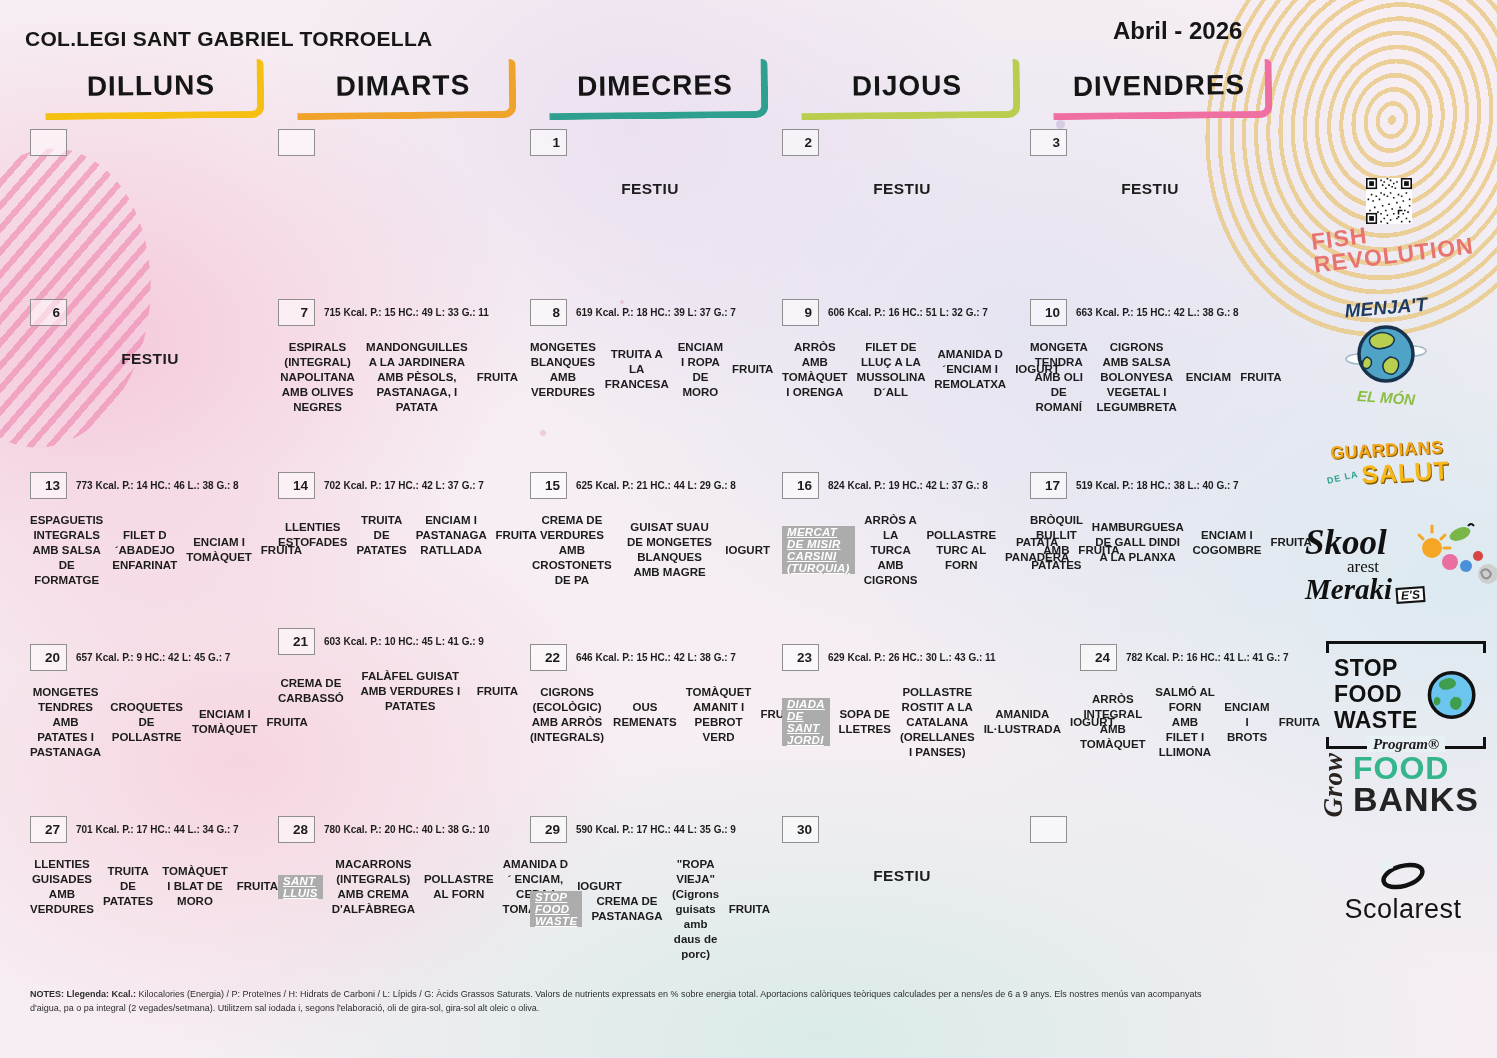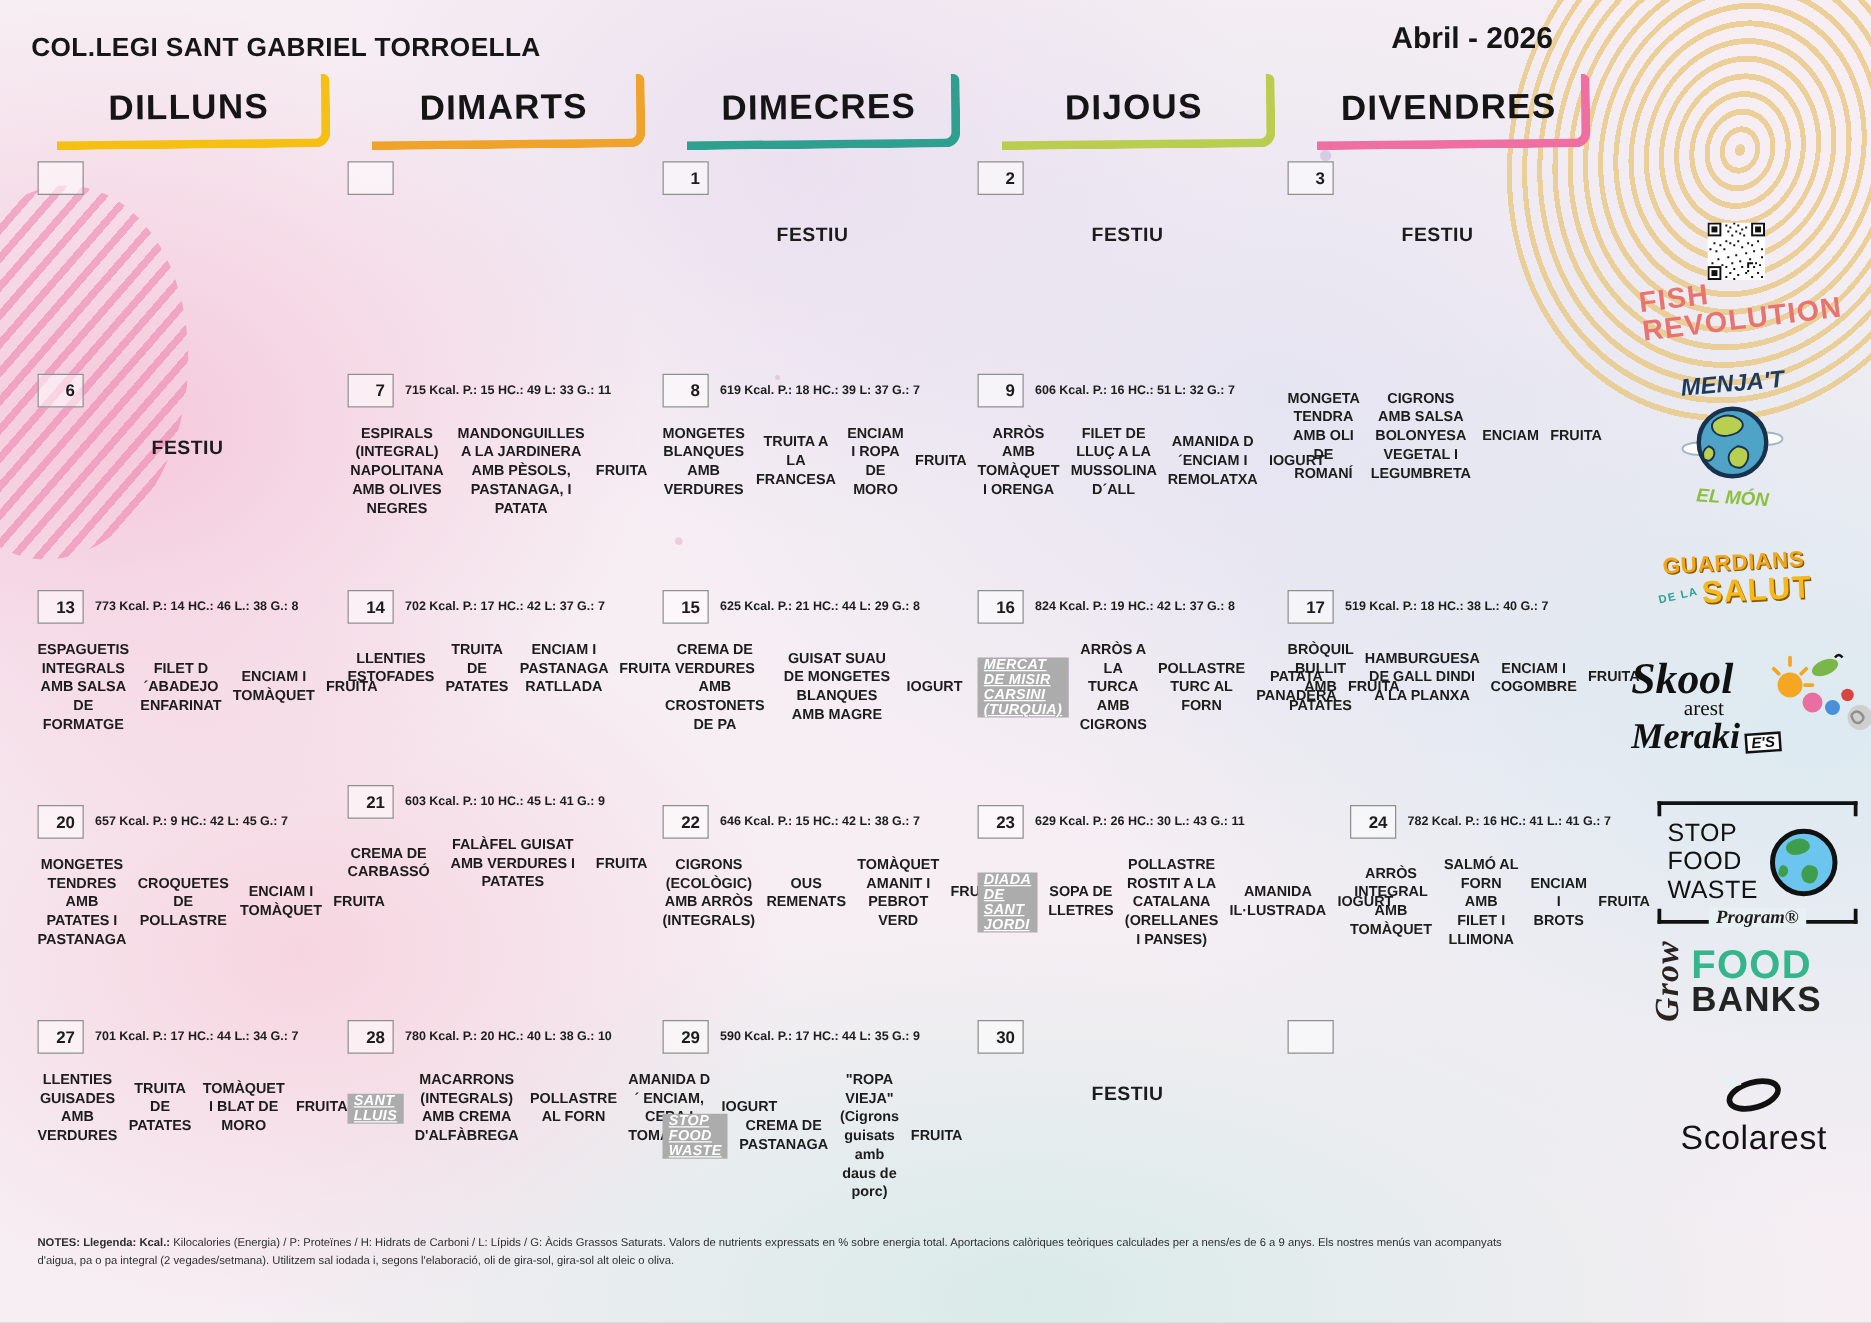--- a/index.html
+++ b/index.html
@@ -62,29 +62,29 @@
   .skool .sk2{font-size:17px;margin-left:42px;line-height:1;}
   .skool .sk3{font-style:italic;font-weight:700;font-size:29px;line-height:1;}
   .skool .badge{display:inline-block;border:2px solid #111;padding:0 3px;margin-left:4px;font-size:12px;font-weight:700;
     transform:rotate(-4deg);font-family:"Liberation Sans",sans-serif;background:rgba(255,255,255,.8);}
   .skool .blobs{position:absolute;right:-2px;top:-8px;}
   .sfw{position:absolute;left:1326px;top:641px;width:160px;}
   .sfw .btop,.sfw .bbot{height:9px;border:3px solid #111;}
   .sfw .btop{border-bottom:none;}
   .sfw .bbot{border-top:none;margin-top:1px;}
   .sfw .mid{display:flex;align-items:center;gap:7px;padding:3px 8px;}
-  .sfw .words{font-weight:400;font-size:20px;line-height:1.12;letter-spacing:.4px;color:#111;}
+  .sfw .words{font-weight:700;font-size:23px;line-height:1.12;letter-spacing:.4px;color:#111;}
   .sfw .program{position:relative;text-align:center;font-style:italic;font-weight:700;font-size:15px;margin-top:-13px;
     font-family:"Liberation Serif",serif;}
   .sfw .program span{background:#e7f0f3;padding:0 6px;}
   .fb{position:absolute;left:1318px;top:752px;display:flex;align-items:center;gap:4px;}
   .fb .grow{writing-mode:vertical-rl;transform:rotate(180deg);font-family:"Liberation Serif",serif;font-style:italic;
     font-weight:700;font-size:27px;color:#2b2320;letter-spacing:1px;}
   .fb .food{color:#35B58B;font-size:32px;font-weight:900;line-height:.92;letter-spacing:1px;}
-  .fb .banks{color:#232323;font-size:28px;font-weight:900;line-height:.92;letter-spacing:1px;}
+  .fb .banks{color:#232323;font-size:34px;font-weight:900;line-height:.92;letter-spacing:1px;}
   .scola{position:absolute;left:1328px;top:858px;width:150px;text-align:center;color:#131313;}
   .scola .name{font-size:27px;font-weight:500;letter-spacing:.5px;margin-top:-4px;}
 </style>
 </head>
 <body>
 
 <div class="page">
 
   <div class="fingerprint-tr"></div>
   <div class="fingerprint-l"></div>
@@ -227,20 +227,26 @@
 
       <div class="menu">
 
       <div class="item">ARRÒS AMB TOMÀQUET I ORENGA</div>
           <div class="item">FILET DE LLUÇ A LA MUSSOLINA D´ALL</div>
           <div class="item">AMANIDA D´ENCIAM I REMOLATXA</div>
           <div class="item">IOGURT</div>
         </div>
     </div>
       <div class="cell" style="left: 1028px; top: 298px;">
+      <div class="cell-top">
+        <div class="daybox">
+            <span class="daynum">10</span>
+          </div>
+        <div class="kcal">663 Kcal. P.: 15 HC.: 42 L.: 38 G.: 8</div>
+      </div>
 
       <div class="menu">
 
       <div class="item">MONGETA TENDRA AMB OLI DE ROMANÍ</div>
           <div class="item">CIGRONS AMB SALSA BOLONYESA VEGETAL I LEGUMBRETA</div>
           <div class="item">ENCIAM</div>
           <div class="item">FRUITA</div>
         </div>
     </div>
       <div class="cell" style="left: 28px; top: 471px;">

